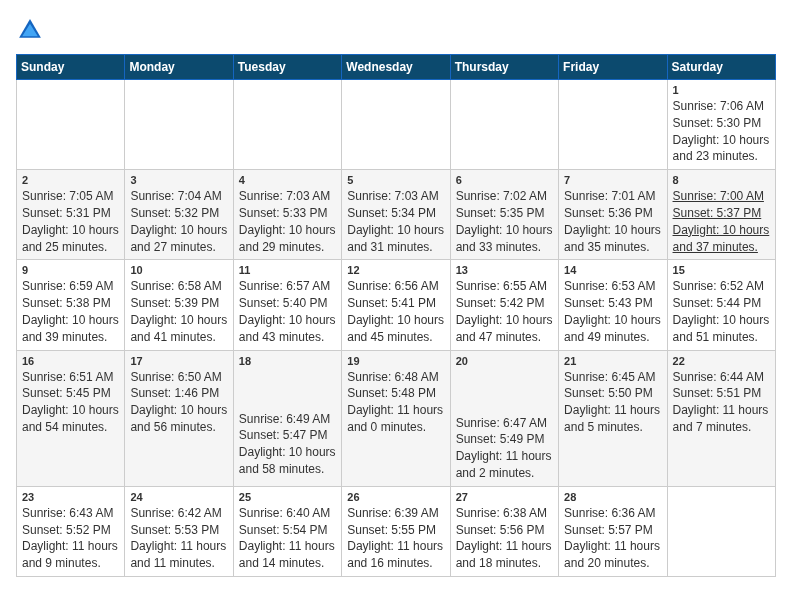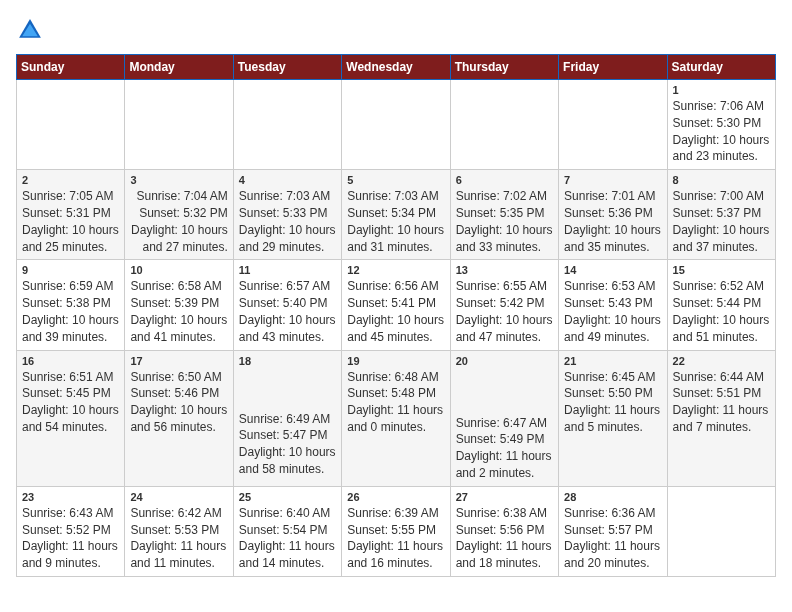--- a/index.html
+++ b/index.html
@@ -45,21 +45,21 @@
     .cal-subtitle {
       font-size: 14px;
       color: #444;
     }
     .calendar {
       width: 100%;
       border-collapse: collapse;
       border: 1px solid #ccc;
     }
     .calendar th {
-      background: #7f1d1d;
+      background: #0c4a6e;
       color: #fff;
       font-size: 12px;
       font-weight: bold;
       padding: 5px 4px;
       text-align: left;
       border: 1px solid #1565C0;
     }
     .calendar td {
       vertical-align: top;
       border: 1px solid #ccc;
@@ -137,21 +137,21 @@
       </tr>
       <tr>
         <td>
           <span class="day-num">2</span>
           <div class="day-info" style="white-space: pre-line;">Sunrise: 7:05 AM
 Sunset: 5:31 PM
 Daylight: 10 hours and 25 minutes.</div>
         </td>
         <td>
           <span class="day-num">3</span>
-          <div class="day-info" style="white-space: pre-line; text-align: right;">Sunrise: 7:04 AM
+          <div class="day-info" style="white-space: pre-line;">Sunrise: 7:04 AM
 Sunset: 5:32 PM
 Daylight: 10 hours and 27 minutes.</div>
         </td>
         <td>
           <span class="day-num">4</span>
           <div class="day-info" style="white-space: pre-line;">Sunrise: 7:03 AM
 Sunset: 5:33 PM
 Daylight: 10 hours and 29 minutes.</div>
         </td>
         <td>
@@ -167,21 +167,21 @@
 Daylight: 10 hours and 33 minutes.</div>
         </td>
         <td>
           <span class="day-num">7</span>
           <div class="day-info" style="white-space: pre-line;">Sunrise: 7:01 AM
 Sunset: 5:36 PM
 Daylight: 10 hours and 35 minutes.</div>
         </td>
         <td>
           <span class="day-num">8</span>
-          <div class="day-info" style="white-space: pre-line;">Sunrise: 7:00 AM
+          <div class="day-info" style="white-space: pre-line; text-decoration: underline;">Sunrise: 7:00 AM
 Sunset: 5:37 PM
 Daylight: 10 hours and 37 minutes.</div>
         </td>
       </tr>
       <tr>
         <td>
           <span class="day-num">9</span>
           <div class="day-info" style="white-space: pre-line;">Sunrise: 6:59 AM
 Sunset: 5:38 PM
 Daylight: 10 hours and 39 minutes.</div>
@@ -226,21 +226,21 @@
       <tr>
         <td>
           <span class="day-num">16</span>
           <div class="day-info" style="white-space: pre-line;">Sunrise: 6:51 AM
 Sunset: 5:45 PM
 Daylight: 10 hours and 54 minutes.</div>
         </td>
         <td>
           <span class="day-num">17</span>
           <div class="day-info" style="white-space: pre-line;">Sunrise: 6:50 AM
-Sunset: 5:46 PM
+Sunset: 1:46 PM
 Daylight: 10 hours and 56 minutes.</div>
         </td>
         <td>
           <span class="day-num">18</span>
           <div class="day-info" style="white-space: pre-line; margin-top: 44px;">Sunrise: 6:49 AM
 Sunset: 5:47 PM
 Daylight: 10 hours and 58 minutes.</div>
         </td>
         <td>
           <span class="day-num">19</span>

